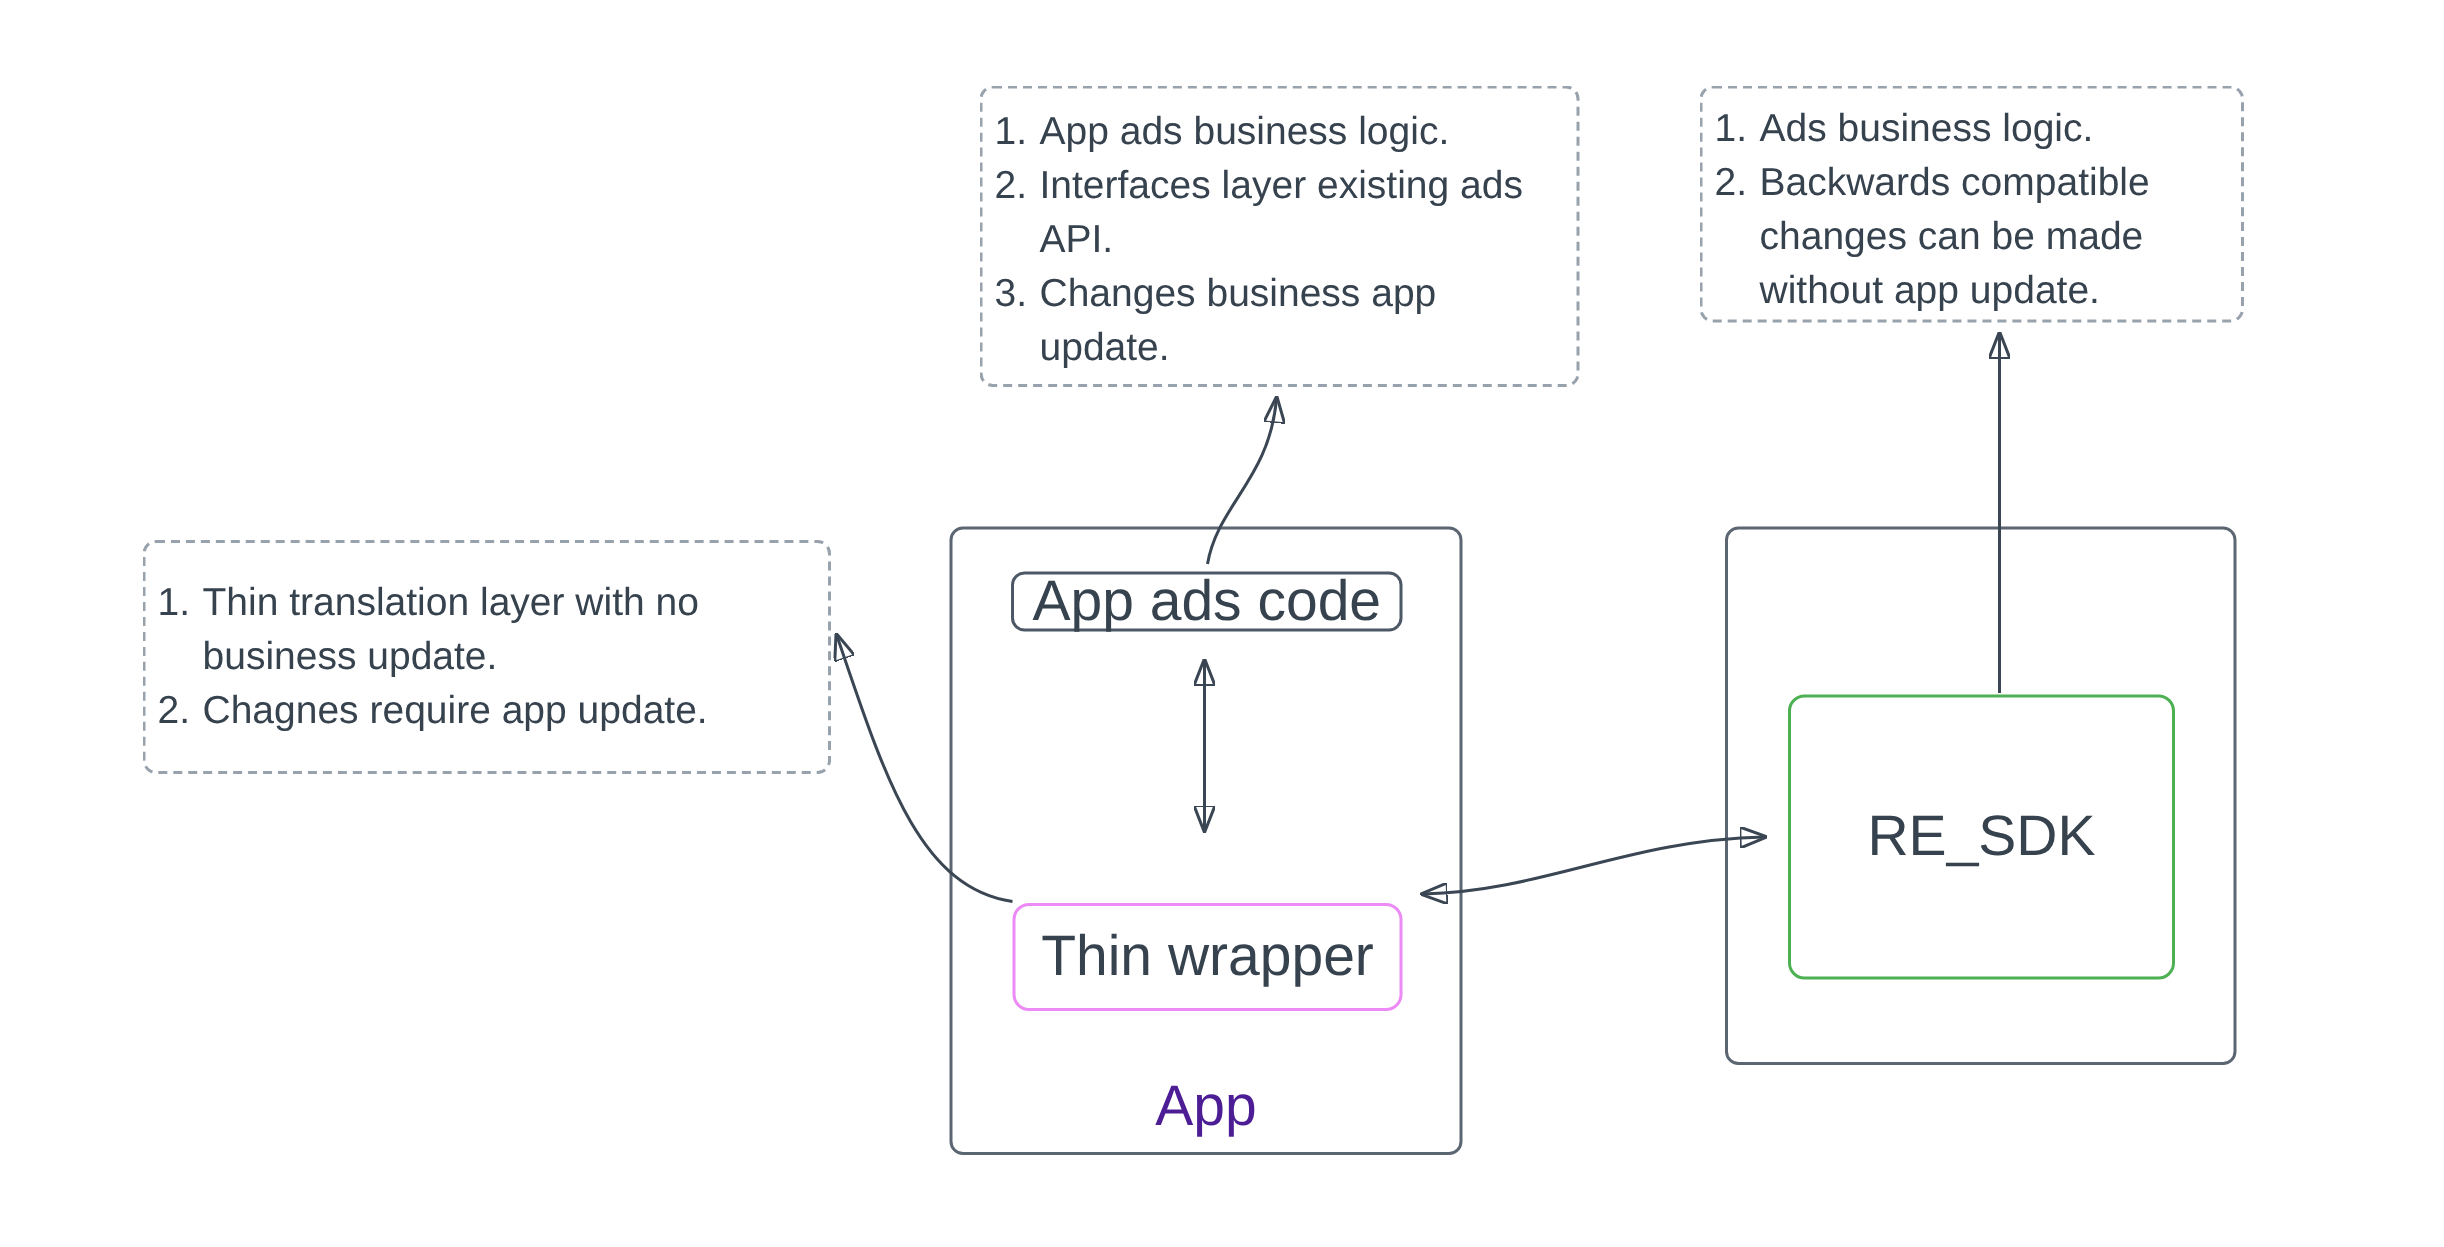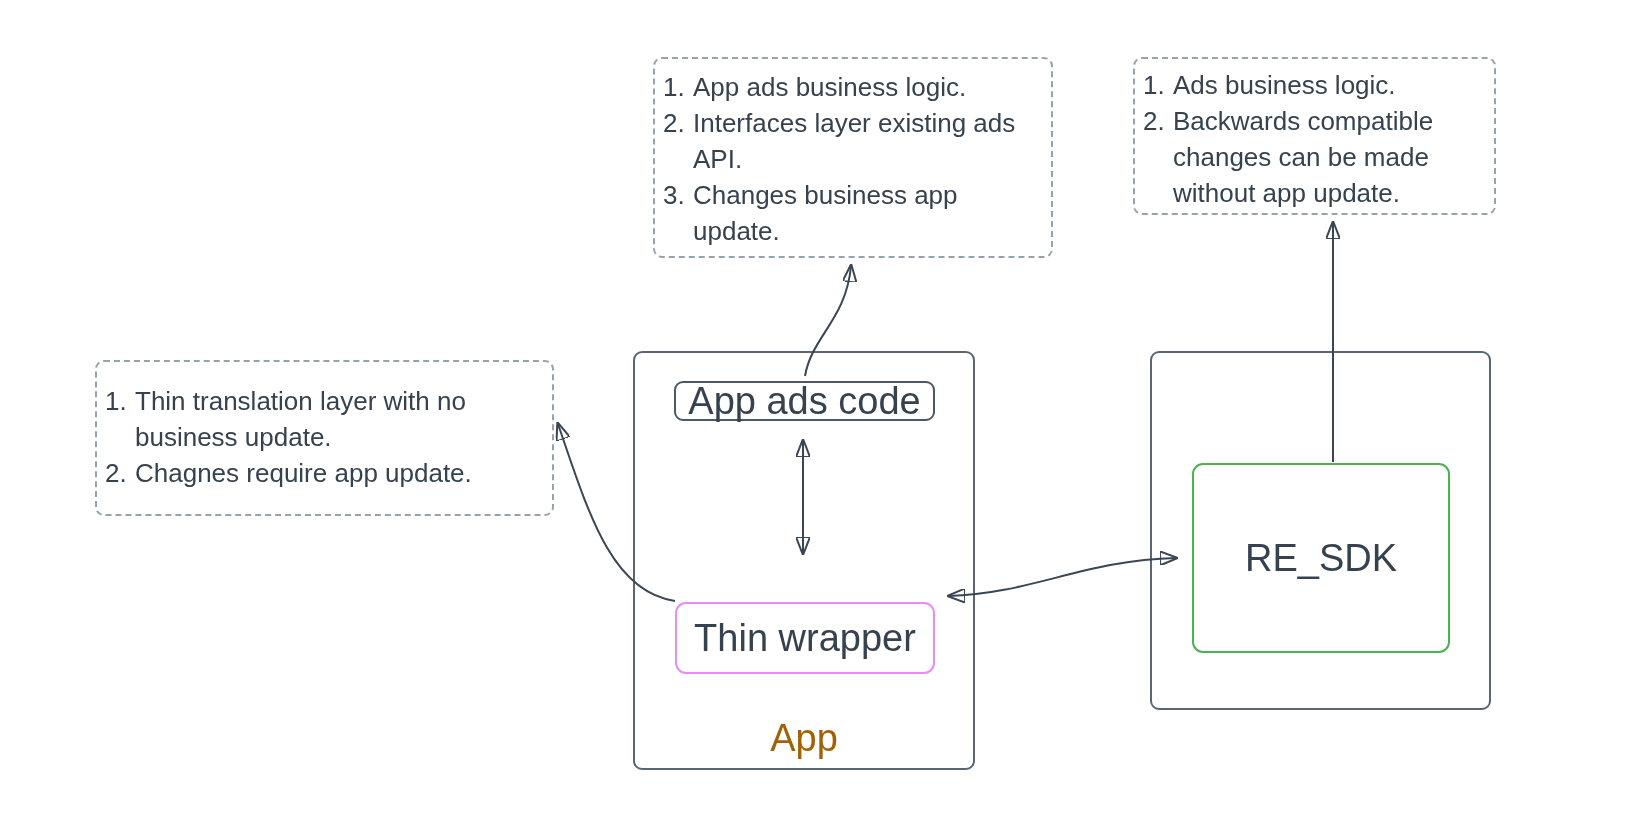--- a/index.html
+++ b/index.html
@@ -32,21 +32,21 @@
   .container {
     position:absolute;
     border:2px solid #5b6672;
     border-radius:9px;
     background:transparent;
   }
   .container.app { left:633px; top:351px; width:342px; height:419px; }
   .container.sdk { left:1150px; top:351px; width:341px; height:359px; }
   .clabel {
     position:absolute; left:0; right:0; bottom:8px;
-    text-align:center; font-size:38px; color:#a16207;
+    text-align:center; font-size:38px; color:#4c1d95;
   }
   
   .node {
     position:absolute;
     display:flex; align-items:center; justify-content:center;
     background:#ffffff;
     font-size:38px; color:#36424e;
   }
   .node.appads  { left:39px; top:28px;  width:261px; height:40px; border:2px solid #4d5866; border-radius:9px; }
   .node.wrapper { left:40px; top:206px; width:260px; height:72px; border:2px solid #ec8bf5; border-radius:11px;margin-top:43px; }

